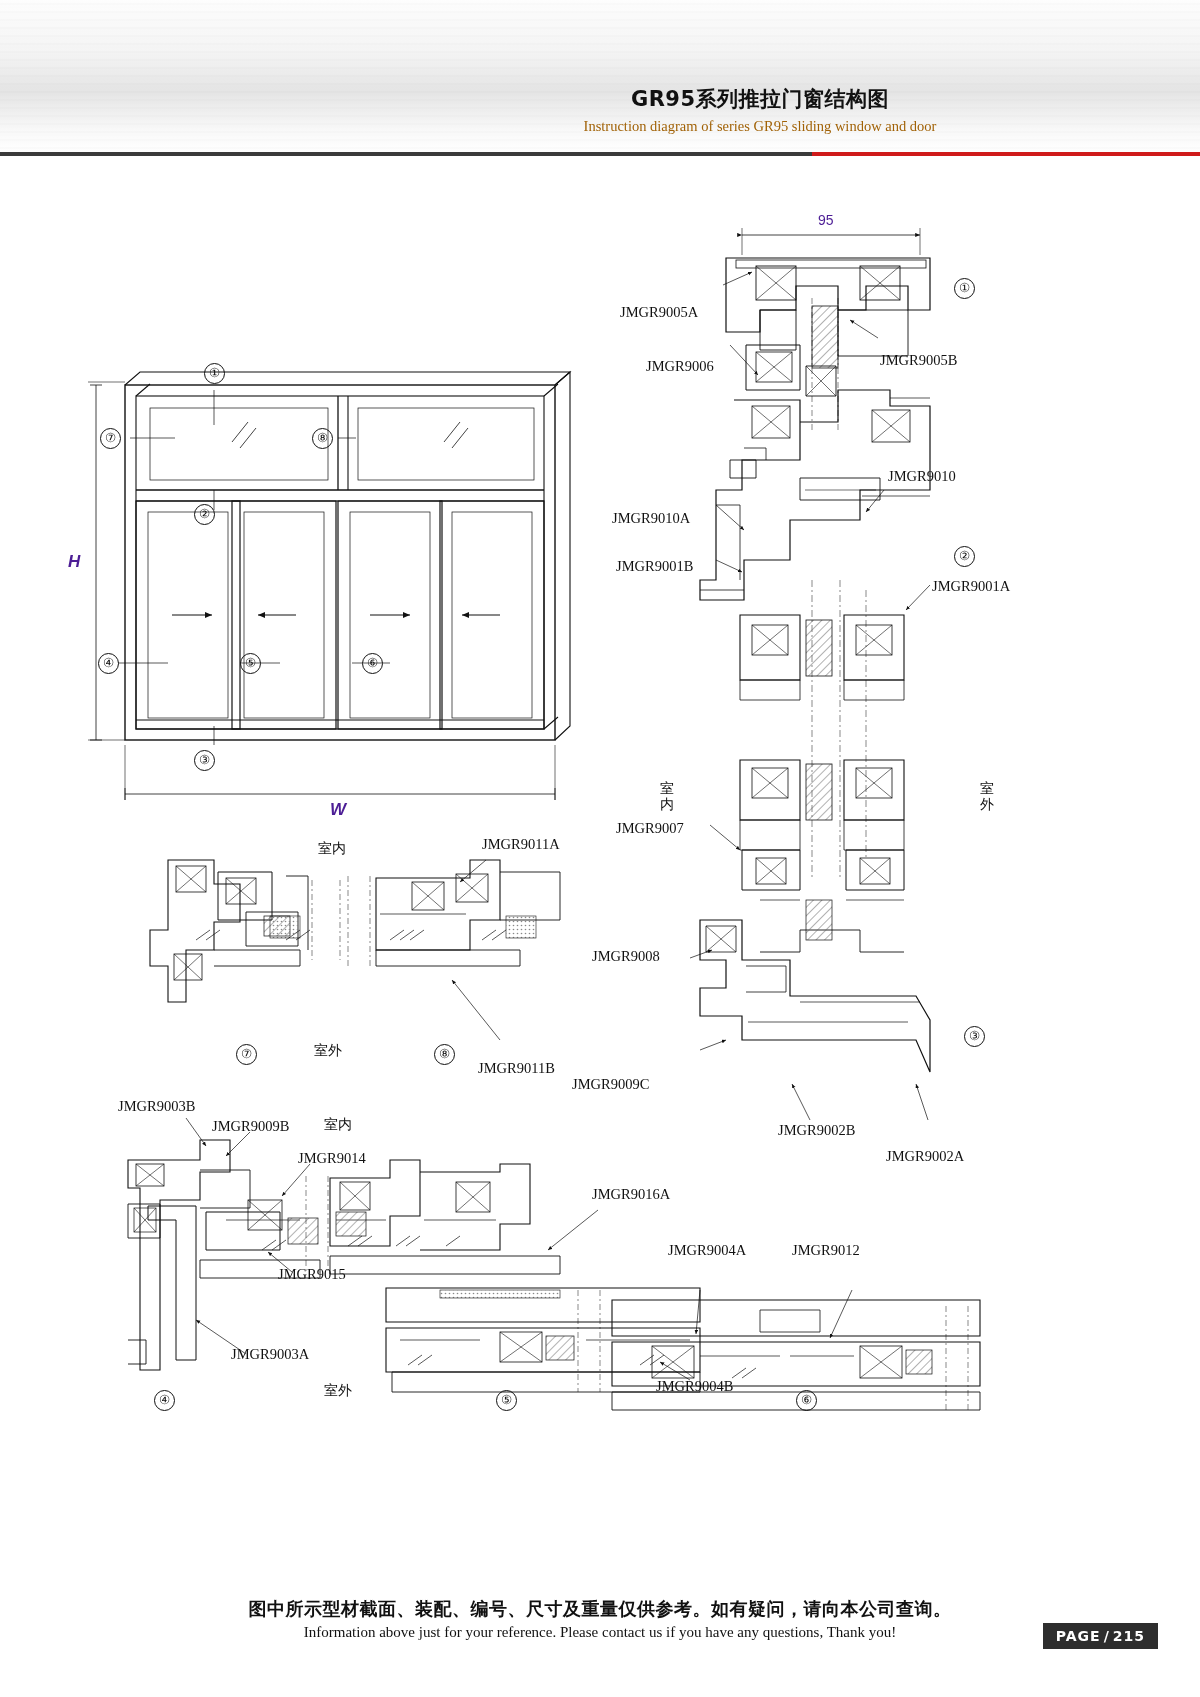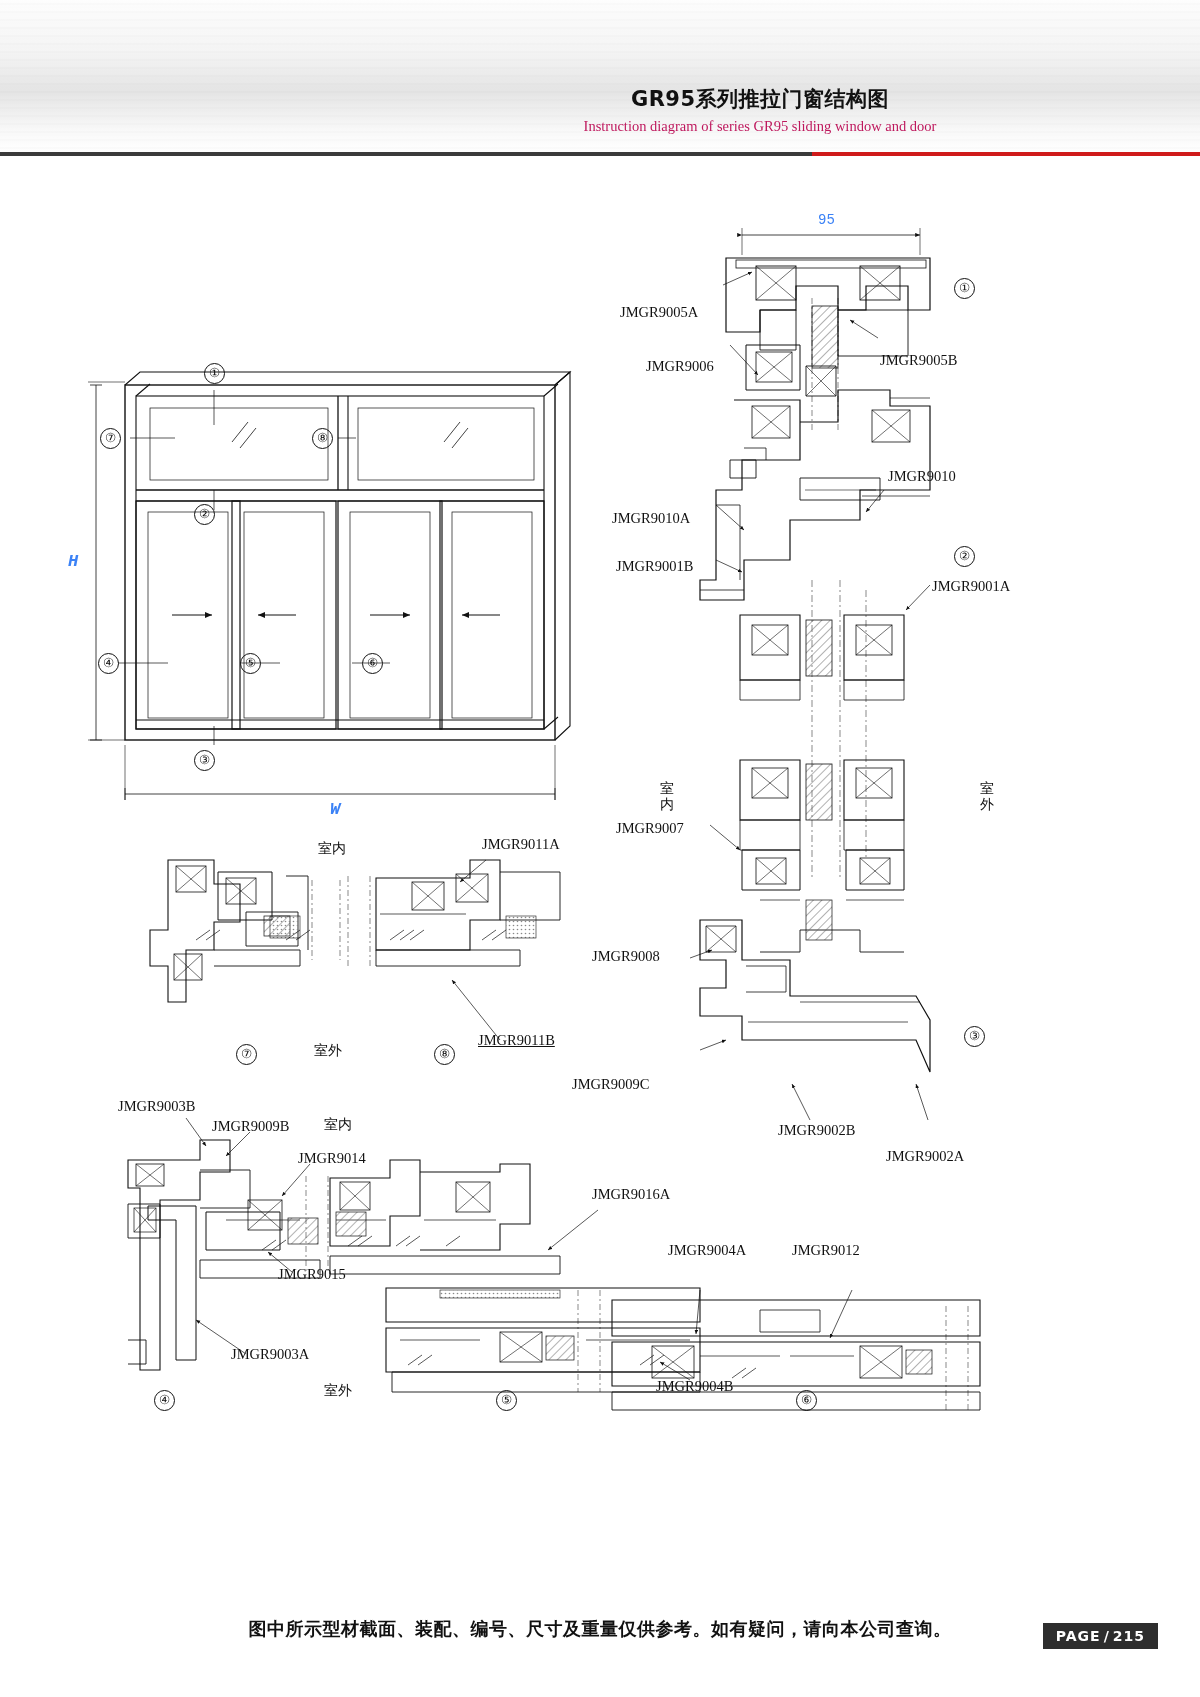--- a/index.html
+++ b/index.html
@@ -6,42 +6,42 @@
   body{width:1200px;height:1697px;position:relative;font-family:"Liberation Serif",serif;overflow:hidden;}
 
   
   .header{position:absolute;left:0;top:0;width:1200px;height:160px;overflow:hidden;}
   .header-stripes{position:absolute;left:0;top:0;width:1200px;height:152px;
     background:repeating-linear-gradient(to bottom,#ffffff 0px,#ffffff 3px,#e9e9e9 3px,#e9e9e9 5px,#fafafa 5px,#fafafa 8px);}
   .header-grad{position:absolute;left:0;top:0;width:1200px;height:152px;
     background:linear-gradient(to bottom,#fdfdfd 0%,#f2f2f2 35%,#e0e0e0 60%,#f7f7f7 85%,#ffffff 100%);opacity:.85;}
   .header-titles{position:absolute;right:160px;top:85px;text-align:center;width:560px;}
   .header-cn{font-size:21px;font-weight:bold;color:#111;letter-spacing:.5px;font-family:"DejaVu Sans",sans-serif;}
-  .header-en{font-size:14.5px;color:#be185d;margin-top:5px;font-family:"Liberation Serif",serif;}
+  .header-en{font-size:14.5px;color:#a16207;margin-top:5px;font-family:"Liberation Serif",serif;}
   .rule-dark{position:absolute;left:0;top:152px;width:1200px;height:4px;background:#3b3b3b;}
   .rule-red{position:absolute;left:812px;top:152px;width:388px;height:4px;background:#cf1b1b;}
 
   
   .footer{position:absolute;left:0;bottom:56px;width:1200px;text-align:center;}
   .footer-cn{font-size:18px;font-weight:bold;color:#111;font-family:"DejaVu Sans",sans-serif;letter-spacing:.5px;}
   .footer-en{font-size:15px;color:#111;margin-top:3px;font-family:"Liberation Serif",serif;}
   .page-badge{position:absolute;right:42px;bottom:48px;background:#2e2e2e;color:#fff;font-size:14px;
     font-weight:bold;padding:5px 13px 5px 13px;letter-spacing:1px;font-family:"DejaVu Sans",sans-serif;}
   .page-badge .sep{color:#fff;margin:0 3px;}
 
   
   .canvas{position:absolute;left:0;top:160px;width:1200px;height:1430px;}
   svg.dw{position:absolute;left:0;top:0;width:1200px;height:1430px;}
 
   
   .lbl{position:absolute;font-family:"Liberation Serif",serif;font-size:14.5px;color:#111;white-space:nowrap;}
   .cn{font-family:"DejaVu Sans",sans-serif;font-size:14px;color:#111;white-space:nowrap;position:absolute;line-height:1.15;text-align:center;}
   .circ{position:absolute;width:19px;height:19px;border:1.3px solid #111;border-radius:50%;
     font-size:12.5px;line-height:18px;text-align:center;font-family:"Liberation Serif",serif;color:#111;}
-  .dim{position:absolute;font-family:Liberation Mono, monospace;font-size:14px;color:#3b82f6;}
+  .dim{position:absolute;font-family:Liberation Sans, sans-serif;font-size:14px;color:#4c1d95;}
   .bold-it{font-weight:bold;font-style:italic;}
 </style>
 </head>
 <body>
 
 <div class="header">
   <div class="header-stripes"></div>
   <div class="header-grad"></div>
   <div class="header-titles">
     <div class="header-cn">GR95系列推拉门窗结构图</div>
@@ -354,21 +354,21 @@
 <div class="lbl" style="left:572px;top:884px;margin-top:32px;">JMGR9009C</div>
 <div class="lbl" style="left:778px;top:962px;">JMGR9002B</div>
 <div class="lbl" style="left:886px;top:988px;text-align:center;">JMGR9002A</div>
 
 <div class="cn" style="left:656px;top:620px;width:22px;">室<br>内</div>
 <div class="cn" style="left:976px;top:620px;width:22px;">室<br>外</div>
 
 <div class="cn" style="left:312px;top:680px;width:40px;">室内</div>
 <div class="cn" style="left:308px;top:882px;width:40px;">室外</div>
 <div class="lbl" style="left:482px;top:676px;">JMGR9011A</div>
-<div class="lbl" style="left:478px;top:872px;text-decoration:underline;">JMGR9011B</div>
+<div class="lbl" style="left:478px;top:900px;">JMGR9011B</div>
 <div class="circ" style="left:236px;top:884px;">⑦</div>
 <div class="circ" style="left:434px;top:884px;">⑧</div>
 
 <div class="lbl" style="left:118px;top:938px;">JMGR9003B</div>
 <div class="lbl" style="left:212px;top:958px;">JMGR9009B</div>
 <div class="cn" style="left:318px;top:956px;width:40px;">室内</div>
 <div class="lbl" style="left:298px;top:990px;">JMGR9014</div>
 <div class="lbl" style="left:278px;top:1106px;">JMGR9015</div>
 <div class="lbl" style="left:216px;top:1186px;margin-left:15px;">JMGR9003A</div>
 <div class="cn" style="left:318px;top:1222px;width:40px;">室外</div>
@@ -377,16 +377,17 @@
 <div class="lbl" style="left:792px;top:1082px;">JMGR9012</div>
 <div class="lbl" style="left:656px;top:1218px;">JMGR9004B</div>
 <div class="circ" style="left:154px;top:1230px;">④</div>
 <div class="circ" style="left:496px;top:1230px;">⑤</div>
 <div class="circ" style="left:796px;top:1230px;">⑥</div>
 
 </div>
 
 <div class="footer">
   <div class="footer-cn">图中所示型材截面、装配、编号、尺寸及重量仅供参考。如有疑问，请向本公司查询。</div>
+  <div class="footer-en">Information above just for your reference. Please contact us if you have any questions, Thank you!</div>
 </div>
 <div class="page-badge">
   <span>PAGE</span><span class="sep">/</span><span>215</span>
 </div>
 
 </body></html>

